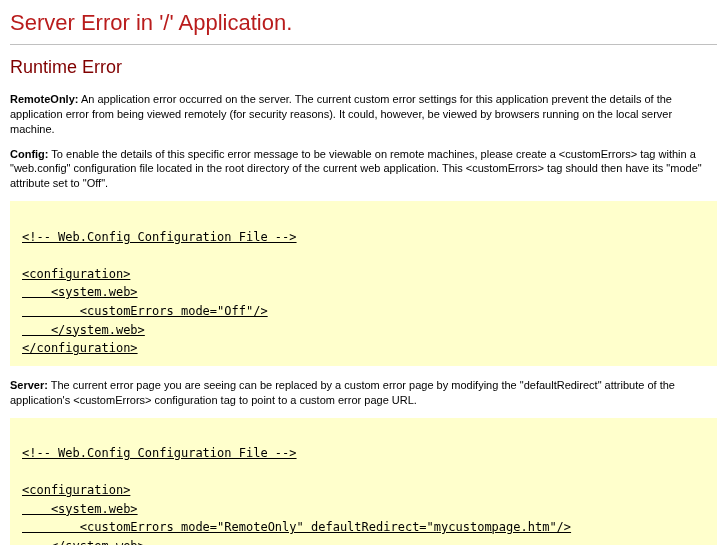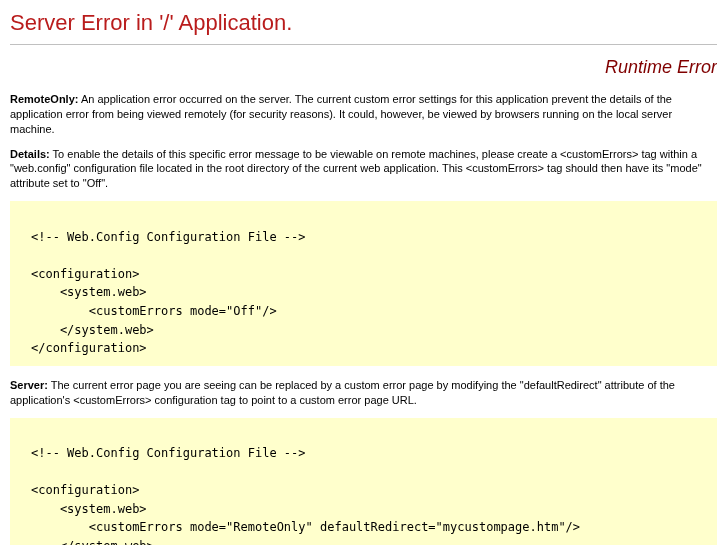--- a/index.html
+++ b/index.html
@@ -22,61 +22,60 @@
     height: 1px;
     background-color: silver;
     margin: 0 0 8px 0;
     width: 100%;
   }
   h2 {
     font-family: "Trebuchet MS", Verdana, sans-serif;
     color: #a94442;
     color: maroon;
     font-size: 18px;
-    font-style: italic;
     font-weight: normal;
     margin: 12px 0 14px 0;
-    text-align: right;
   }
   .section {
     margin-bottom: 10px;
     font-family: Arial, sans-serif;
     font-size: 11px;
     line-height: 1.35;
   }
   .section b {
     font-weight: bold;
   }
   .codebox {
     width: 100%;
     box-sizing: border-box;
     background-color: #ffffcc;
-    padding: 8px 21px;
+    padding: 8px 12px;
     font-family: Verdana, Consolas, monospace;
     font-size: 12px;
     line-height: 1.55;
     white-space: pre;
     margin: 6px 0 12px 0;
     color: black;
+    text-decoration: underline;
   }
 </style>
 </head>
 <body>
 
 <h1>Server Error in '/' Application.</h1>
 <div class="hr"></div>
 
 <h2>Runtime Error</h2>
 
 <div class="section">
   <b>RemoteOnly:</b><span> An application error occurred on the server. The current custom error settings for this application prevent the details of the application error from being viewed remotely (for security reasons). It could, however, be viewed by browsers running on the local server machine.</span>
 </div>
 
 <div class="section">
-  <b>Details:</b><span> To enable the details of this specific error message to be viewable on remote machines, please create a &lt;customErrors&gt; tag within a "web.config" configuration file located in the root directory of the current web application. This &lt;customErrors&gt; tag should then have its "mode" attribute set to "Off".</span>
+  <b>Config:</b><span> To enable the details of this specific error message to be viewable on remote machines, please create a &lt;customErrors&gt; tag within a "web.config" configuration file located in the root directory of the current web application. This &lt;customErrors&gt; tag should then have its "mode" attribute set to "Off".</span>
 </div>
 
 <div class="codebox">
 &lt;!-- Web.Config Configuration File --&gt;
 
 &lt;configuration&gt;
     &lt;system.web&gt;
         &lt;customErrors mode="Off"/&gt;
     &lt;/system.web&gt;
 &lt;/configuration&gt;

